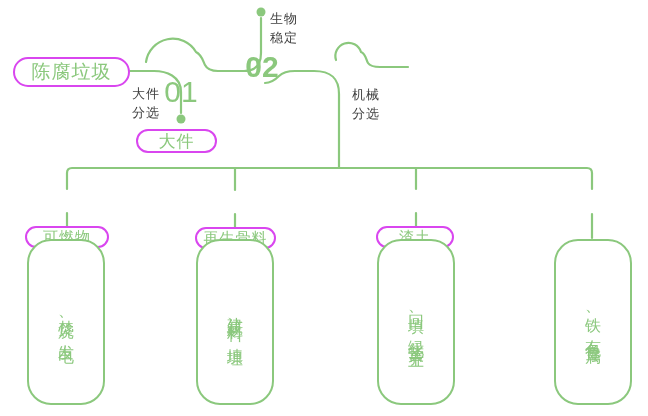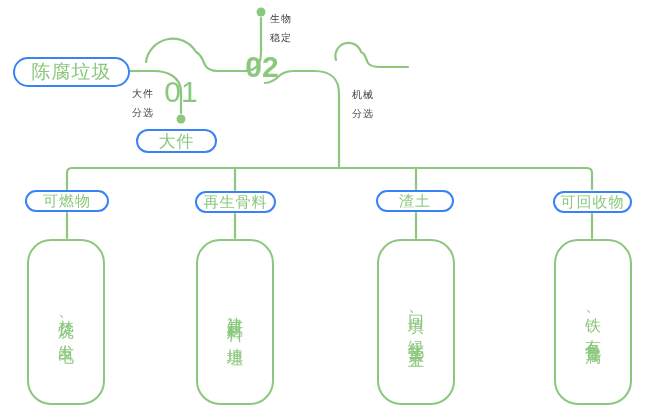--- a/index.html
+++ b/index.html
@@ -3,40 +3,40 @@
 <meta charset="utf-8">
 <style>
   html,body{margin:0;padding:0;background:#ffffff;}
   .stage{
     position:relative;width:648px;height:416px;background:#ffffff;overflow:hidden;
     font-family:"Liberation Sans", sans-serif;
   }
   .stage svg{position:absolute;left:0;top:0;}
   .abs{position:absolute;box-sizing:border-box;}
   .pill{
-    border:2px solid #3b82f6;color:#8bc87d;background:#ffffff;
+    border:2px solid #d946ef;color:#8bc87d;background:#ffffff;
     display:flex;align-items:center;justify-content:center;
     letter-spacing:1px;white-space:nowrap;
   }
   #src-pill{left:13px;top:57px;width:117px;height:30px;border-radius:16px;font-size:19px;}
   #dajian-pill{left:136px;top:129px;width:81px;height:24px;border-radius:13px;font-size:17px;}
-  .cat{height:22px;border-radius:12px;font-size:15px;}
+  .cat{height:22px;border-radius:12px;font-size:15px;margin-top:36px;}
   #cat1{left:25px;top:190px;width:84px;}
   #cat2{left:195px;top:191px;width:81px;}
   #cat3{left:376px;top:190px;width:78px;}
   #cat4{left:553px;top:191px;width:79px;}
   .num{
     color:#8bc87d;font-size:30px;line-height:30px;width:40px;text-align:center;
     letter-spacing:0px;
   }
   #n1{left:161px;top:52px;margin-top:25px;}
   #n2{left:242px;top:52px;font-weight:bold;}
   #n3{left:322px;top:52px;}
   .dlabel{
-    color:#3e3e3e;font-size:10px;line-height:19px;white-space:pre-line;
+    color:#3e3e3e;font-size:13px;line-height:19px;white-space:pre-line;
     letter-spacing:1px;font-weight:500;
   }
   #lbl-dajian{left:132px;top:84px;}
   #lbl-shengwu{left:270px;top:9px;}
   #lbl-jixie{left:352px;top:85px;}
   .out{
     border:2px solid #8bc87d;border-radius:24px;background:#ffffff;
     top:239px;width:78px;height:166px;
     display:flex;align-items:center;justify-content:center;
   }
@@ -91,21 +91,20 @@
   <div class="abs dlabel" id="lbl-shengwu">生物
 稳定</div>
   <div class="abs dlabel" id="lbl-jixie">机械
 分选</div>
 
   <div class="abs pill" id="dajian-pill">大件</div>
 
   <div class="abs pill cat" id="cat1">可燃物</div>
   <div class="abs pill cat" id="cat3">渣土</div>
   <div class="abs pill cat" id="cat2">再生骨料</div>
-  <div class="abs pill cat" id="cat4">可回收物</div>
 
   <div class="abs out" id="out1">
     <span>焚烧、发电</span>
   </div>
   <div class="abs out" id="out2">
     <span>建筑材料、填埋</span>
   </div>
   <div class="abs out" id="out3">
     <span>回填、绿化营养土</span>
   </div>

